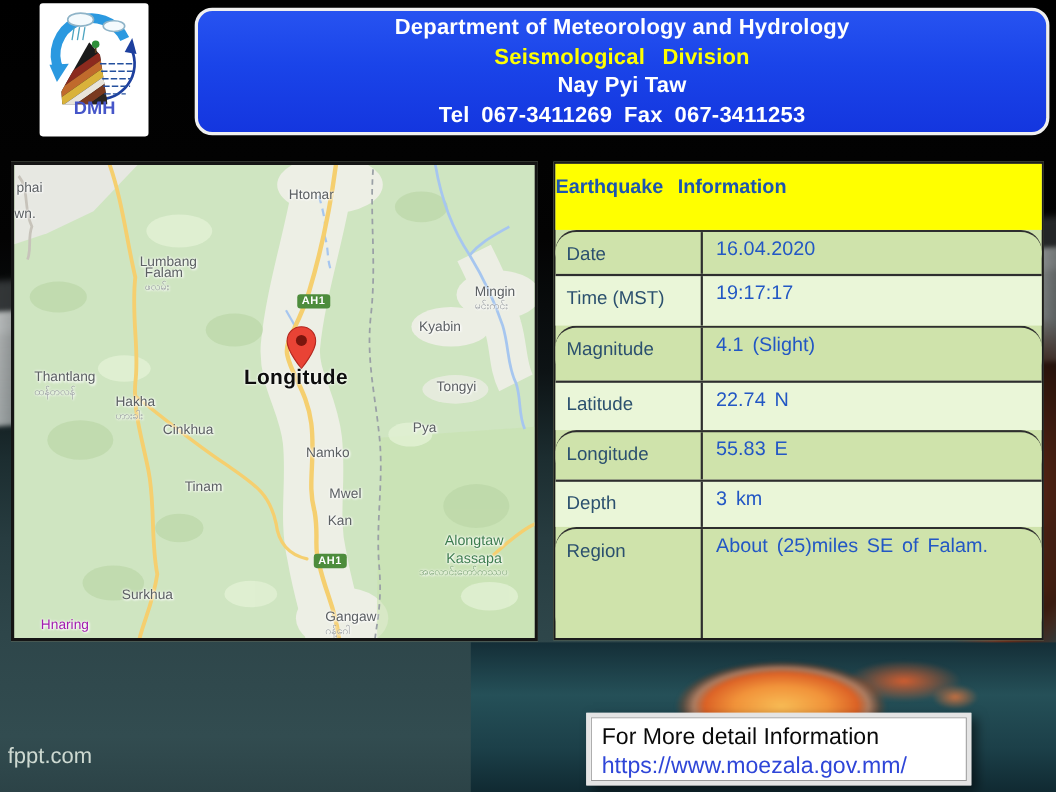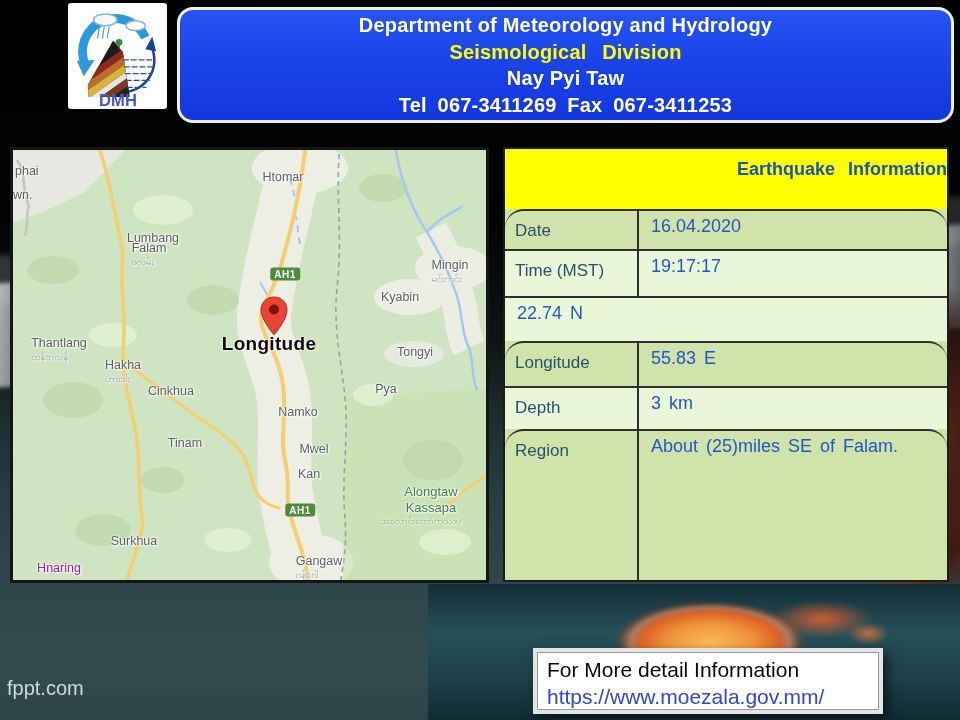--- a/index.html
+++ b/index.html
@@ -23,22 +23,22 @@
       radial-gradient(36px 62px at 55% 80%,rgba(222,210,198,.32) 0%,rgba(0,0,0,0) 70%);}
   .ocean{position:absolute;left:428px;top:584px;width:532px;height:136px;
     background:linear-gradient(180deg,#142e37 0%,#255058 35%,#1c4049 70%,#102a32 100%);}
   .land-blob{position:absolute;left:580px;top:590px;width:310px;height:104px;filter:blur(1.5px);
     background:
       radial-gradient(120px 52px at 42% 50%,rgba(240,235,225,0) 58%,rgba(240,235,225,.28) 66%,rgba(0,0,0,0) 75%),
       radial-gradient(112px 48px at 42% 50%,#f8bc55 0%,#f1933a 38%,#dc6226 62%,rgba(170,70,25,.5) 76%,rgba(0,0,0,0) 86%),
       radial-gradient(72px 26px at 78% 28%,rgba(226,96,45,.9) 0%,rgba(0,0,0,0) 72%),
       radial-gradient(28px 15px at 93% 42%,rgba(236,120,60,.8) 0%,rgba(0,0,0,0) 75%);}
   
-  .logo{position:absolute;left:36px;top:3px;width:99px;height:106px;background:#fff;border-radius:3px;
-    display:flex;align-items:flex-end;justify-content:center;margin-left:32px;}
+  .logo{position:absolute;left:36px;top:3px;width:99px;height:121px;background:#fff;border-radius:3px;
+    display:flex;align-items:flex-start;justify-content:center;}
   
   .hdr{position:absolute;left:177px;top:7px;width:777px;height:116px;box-sizing:border-box;
     background:linear-gradient(180deg,#2753f1 0%,#1a44e9 45%,#1436df 100%);
     border:3px solid #efefef;border-radius:16px;
     display:flex;flex-direction:column;justify-content:center;text-align:center;
     color:#fff;font-weight:bold;}
   .hdr .l{font-size:20px;line-height:26.5px;letter-spacing:.2px;}
   .hdr .l2{color:#ffff00;word-spacing:10px;}
   .hdr .l4{word-spacing:5px;}
   
@@ -55,21 +55,21 @@
   .mlabel.link{color:#a21caf;}
   .badge{position:absolute;transform:translate(-50%,-50%);background:#4d8c3c;color:#fff;
     font-size:10px;font-weight:bold;padding:1px 4px;border-radius:3px;letter-spacing:.5px;}
   .pin{position:absolute;left:247px;top:146px;width:28px;height:40px;}
   .epi{position:absolute;left:256px;top:194px;transform:translate(-50%,-50%);
     font-size:19px;font-weight:800;color:#0d0d0d;letter-spacing:.3px;
     text-shadow:0 0 2px #fff,0 0 3px rgba(255,255,255,.8);}
   
   .etable{position:absolute;left:503px;top:147px;width:446px;height:435px;box-sizing:border-box;
     border:2px solid #1c1c1c;display:flex;flex-direction:column;background:#cfe3ab;}
-  .thead{height:60px;background:#ffff00;text-align:right;padding-top:10px;box-sizing:border-box;
+  .thead{height:60px;background:#ffff00;text-align:left;padding-top:10px;box-sizing:border-box;
     font-size:18px;font-weight:bold;color:#1c55b0;word-spacing:8px;}
   .trow{display:grid;grid-template-columns:134px 1fr;border-top:2px solid #2e2e2e;}
   .trow .lbl{padding:10px 4px 0 10px;font-size:17px;color:#2b506e;border-right:2px solid #2e2e2e;}
   .trow .val{padding:5px 6px 0 12px;font-size:18px;color:#2257c4;word-spacing:3px;}
   .dark{background:#cfe3ab;border-radius:19px;} .light{background:#eaf6d8;}
   
   .infobox{position:absolute;left:533px;top:648px;width:350px;height:66px;box-sizing:border-box;
     background:#fff;border:4px solid #e4e4e4;
     box-shadow:inset 0 0 0 1px #9a9a9a,5px 5px 10px rgba(0,0,0,.55);
     padding:4px 0 0 10px;line-height:27px;}
@@ -262,21 +262,26 @@
   <div class="etable">
     <div class="thead">Earthquake Information</div>
     <div class="trow dark" style="height:38px">
       <div class="lbl">Date</div>
       <div class="val">16.04.2020</div>
     </div>
     <div class="trow light" style="height:45px">
       <div class="lbl">Time (MST)</div>
       <div class="val">19:17:17</div>
     </div>
+    <div class="trow dark" style="height:48px">
+      <div class="lbl">Magnitude</div>
+      <div class="val">4.1 (Slight)</div>
+    </div>
     <div class="trow light" style="height:43px">
+      <div class="lbl">Latitude</div>
       <div class="val">22.74 N</div>
     </div>
     <div class="trow dark" style="height:43px">
       <div class="lbl">Longitude</div>
       <div class="val">55.83 E</div>
     </div>
     <div class="trow light" style="height:41px">
       <div class="lbl">Depth</div>
       <div class="val">3 km</div>
     </div>

